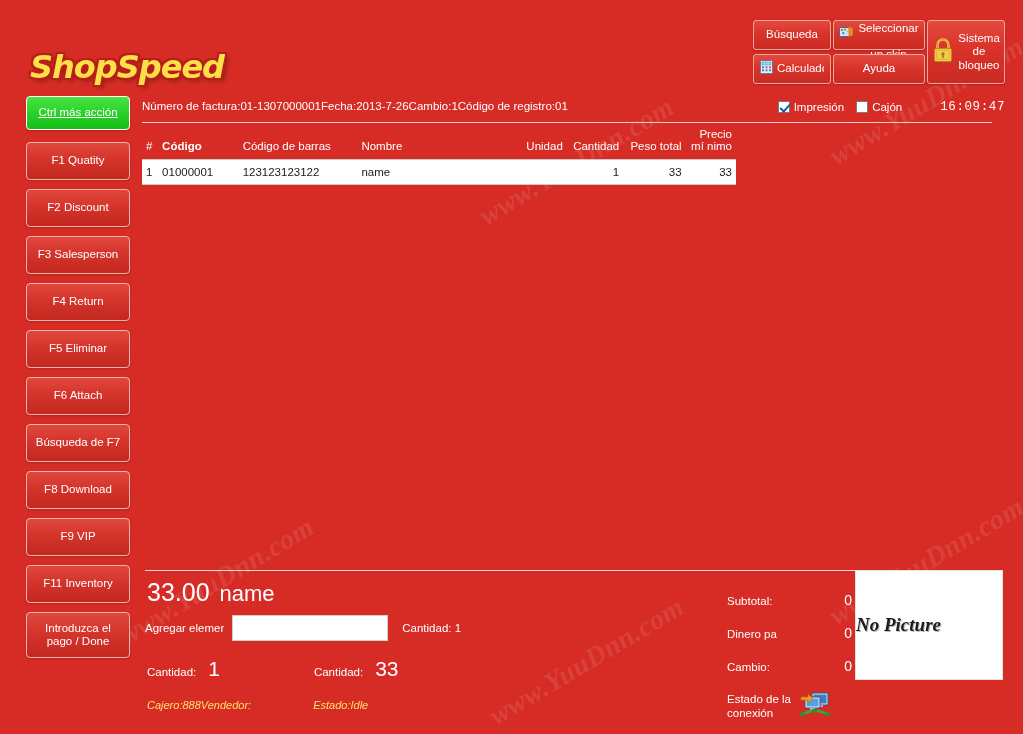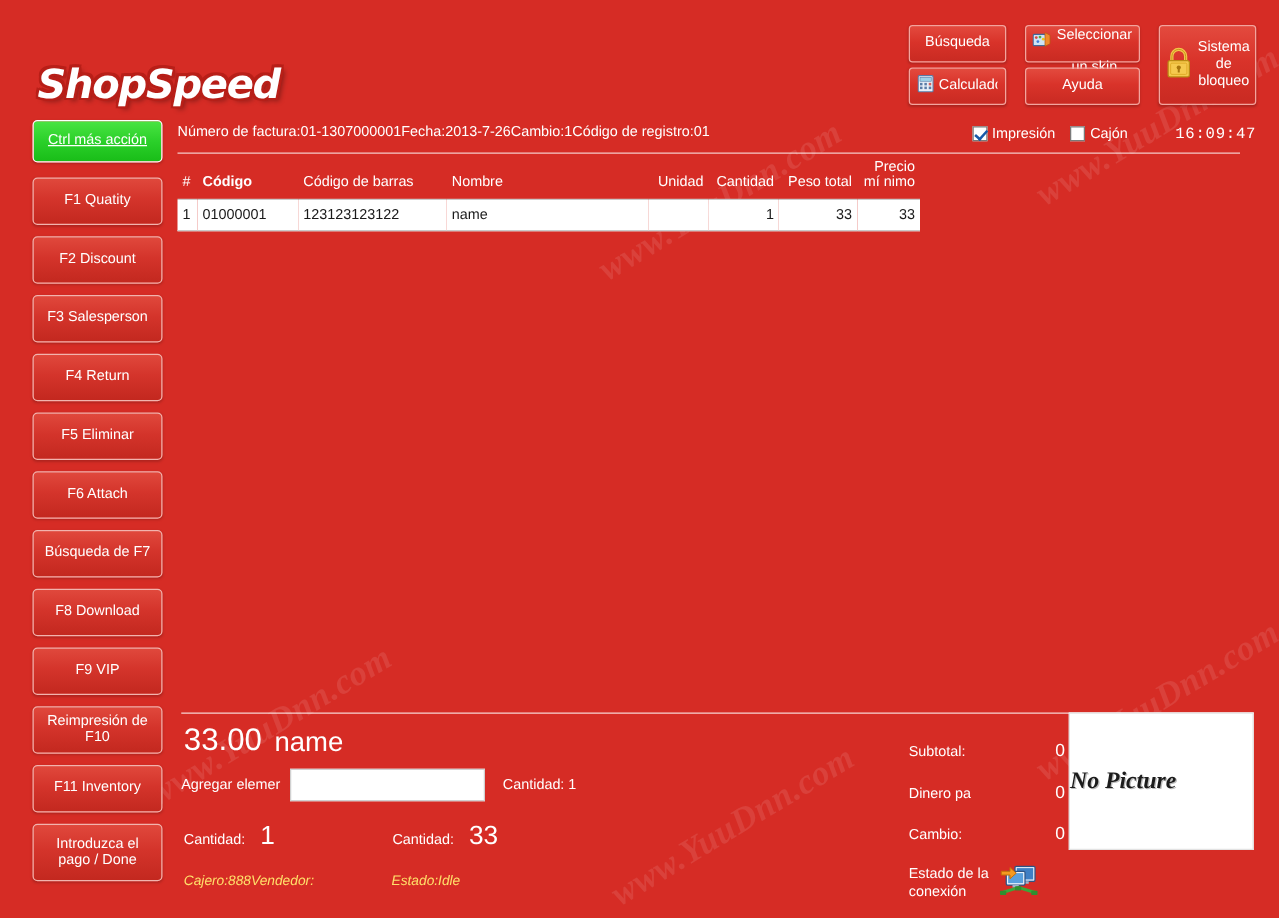--- a/index.html
+++ b/index.html
@@ -35,38 +35,38 @@
   }
 
   
   #logo {
     position: absolute;
     left: 30px; top: 48px;
     font-family: "DejaVu Sans", sans-serif;
     font-size: 32px;
     font-weight: bold;
     font-style: italic;
-    color: #ffffff;
+    color: #fde047;
     letter-spacing: -1px;
     text-shadow:
        2px 0 0 #b81f18, -2px 0 0 #b81f18,
        0 2px 0 #b81f18, 0 -2px 0 #b81f18,
        2px 2px 0 #b81f18, -2px 2px 0 #b81f18,
        2px -2px 0 #b81f18, -2px -2px 0 #b81f18,
        3px 3px 4px rgba(0,0,0,0.35);
     z-index: 10;
   }
 
   
   #topbuttons {
     position: absolute;
     right: 18px; top: 20px;
     display: flex;
     align-items: center;
-    gap: 15px;
+    gap: 2px;
     z-index: 10;
   }
   .tb-col { display: flex; flex-direction: column; gap: 4px; }
   .tbtn {
     background: linear-gradient(to bottom, #e34a3e 0%, #d9332a 45%, #c92a22 100%);
     border: 1px solid #f3a49d;
     border-radius: 3px;
     color: #fff;
     font-size: 11.5px;
     display: flex;
@@ -400,23 +400,20 @@
     <span>F6 Attach</span>
   </div>
   <div class="sbtn">
     <span>Búsqueda de F7</span>
   </div>
   <div class="sbtn">
     <span>F8 Download</span>
   </div>
   <div class="sbtn">
     <span>F9 VIP</span>
-  </div>
-  <div class="sbtn">
-    <span>Reimpresión de F10</span>
   </div>
   <div class="sbtn">
     <span>F11 Inventory</span>
   </div>
   <div class="sbtn tall">
     <span>Introduzca el pago / Done</span>
   </div>
 </div>
 
 <div id="headerline">Número de factura:01-1307000001Fecha:2013-7-26Cambio:1Código de registro:01</div>

